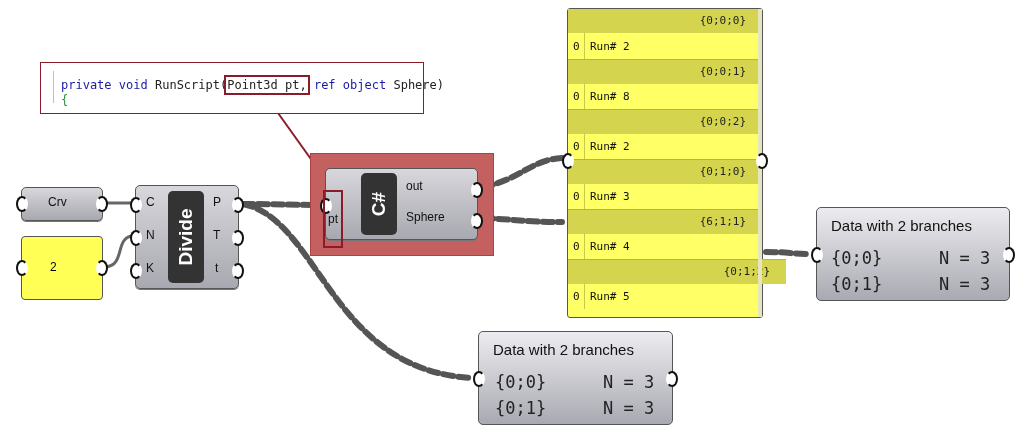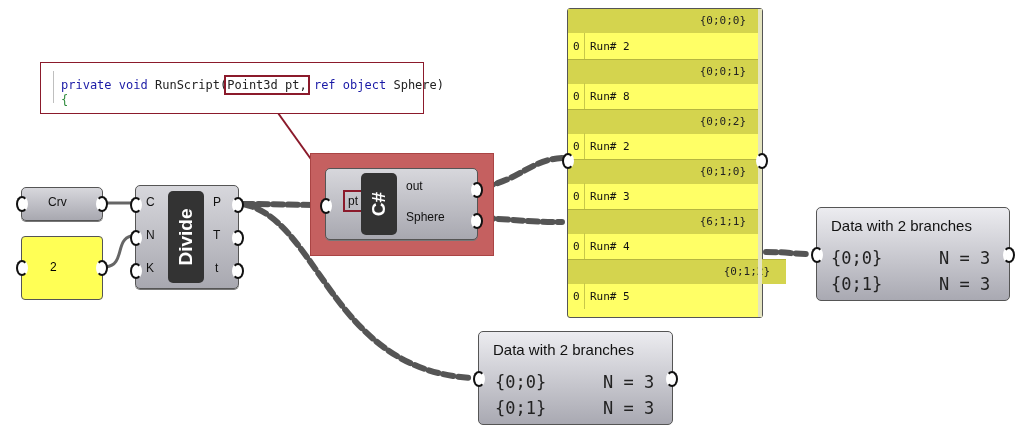--- a/index.html
+++ b/index.html
@@ -100,21 +100,21 @@
   <span class="abs label" style="left:77px;top:42px;">T</span>
   <span class="abs label" style="left:79px;top:75px;">t</span>
   <span class="grip grip-r" style="right:-6px;top:11px;"></span>
   <span class="grip grip-r" style="right:-6px;top:44px;"></span>
   <span class="grip grip-r" style="right:-6px;top:77px;"></span>
 </div>
 
 <div class="abs cs-sel"></div>
 <div class="abs comp cs">
   <span class="grip grip-l" style="left:-6px;top:29px;"></span>
-  <span class="abs label hl" style="left:20px;top:24px;padding:1px 2px;">pt</span>
+  <span class="abs label hl" style="left:0;top:24px;padding:19px 2px;">pt</span>
   <div class="tag">
       <span>C#</span>
     </div>
   <span class="abs label" style="left:80px;top:10px;">out</span>
   <span class="abs label" style="left:80px;top:41px;">Sphere</span>
   <span class="grip grip-r" style="right:-6px;top:13px;"></span>
   <span class="grip grip-r" style="right:-6px;top:44px;"></span>
 </div>
 
 <div class="abs panel">

